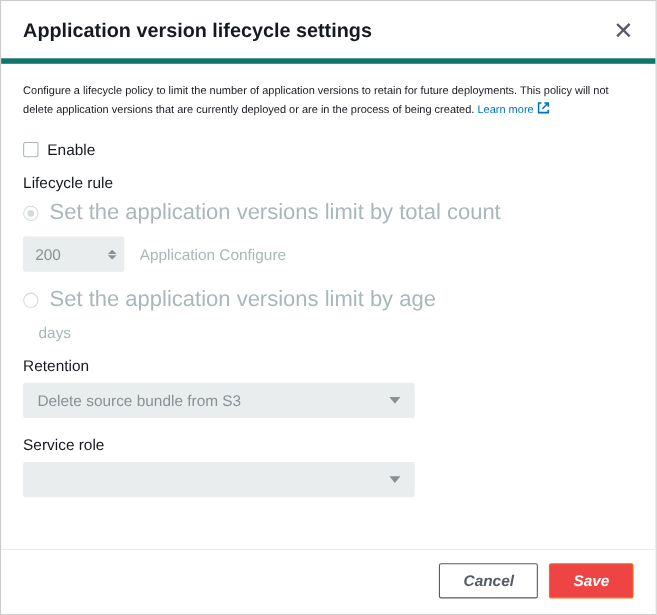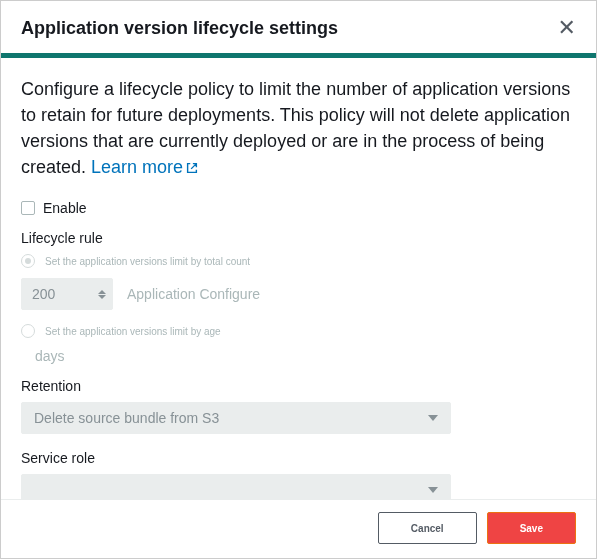--- a/index.html
+++ b/index.html
@@ -1,44 +1,44 @@
 <!DOCTYPE html>
 <html><head>
 <meta charset="utf-8">
 <style>
   * { box-sizing: border-box; margin: 0; padding: 0; }
   body { font-family: "Amazon Ember", "Helvetica Neue", Arial, sans-serif; background: #fff; width: 597px; height: 559px; position: relative; border: 1px solid #ccc; }
   .header { display: flex; justify-content: space-between; align-items: center; padding: 16px 20px 14px 20px; border-bottom: 5px solid #0f766e; }
   .header h2 { font-size: 18px; font-weight: 700; color: #16191f; }
   .close-btn { font-size: 22px; color: #545b64; cursor: pointer; background: none; border: none; line-height: 1; }
   .content { padding: 18px 20px 10px 20px; }
-  .desc { font-size: 18px; color: #16191f; line-height: 1.45; margin-bottom: 18px; }
+  .desc { font-size: 10px; color: #16191f; line-height: 1.45; margin-bottom: 18px; }
   .learn-link { color: #0073bb; text-decoration: none; cursor: pointer; }
   .ext-icon { display: inline-block; vertical-align: -2px; margin-left: 2px; }
   .section-label { font-size: 14px; color: #16191f; margin-bottom: 8px; }
   .checkbox-row { display: flex; align-items: center; margin-bottom: 14px; }
   .checkbox { width: 14px; height: 14px; border: 1px solid #aab7b8; border-radius: 2px; margin-right: 8px; cursor: pointer; background: #fff; }
   .checkbox-label { font-size: 14px; color: #16191f; }
   .radio-row { display: flex; align-items: center; margin-bottom: 10px; }
   .radio { width: 14px; height: 14px; border: 1px solid #d5dbdb; border-radius: 50%; margin-right: 10px; position: relative; background: #fff; }
   .radio.selected::after { content: ""; position: absolute; width: 6px; height: 6px; background: #d5dbdb; border-radius: 50%; top: 3px; left: 3px; }
-  .radio-label { font-size: 10px; color: #aab7b8; text-align: right; }
+  .radio-label { font-size: 20px; color: #aab7b8; text-align: right; }
   .input-row { display: flex; align-items: center; margin-bottom: 14px; margin-left: 0; }
   .numfield { width: 92px; height: 32px; background: #eaeded; border: 1px solid #eaeded; border-radius: 2px; display: flex; align-items: center; justify-content: space-between; padding: 0 6px 0 10px; }
   .numfield span { font-size: 14px; color: #879196; }
   .spinner { display: flex; flex-direction: column; gap: 1px; }
   .spinner .arrow { width: 0; height: 0; border-left: 4px solid transparent; border-right: 4px solid transparent; }
   .spinner .up { border-bottom: 4px solid #879196; }
   .spinner .down { border-top: 4px solid #879196; }
   .suffix { font-size: 14px; color: #aab7b8; margin-left: 14px; }
-  .select { width: 430px; height: 32px; background: #eaeded; border: 1px solid #eaeded; border-radius: 2px; display: flex; align-items: center; justify-content: space-between; padding: 0 12px; margin-bottom: 16px; }
+  .select { width: 356px; height: 32px; background: #eaeded; border: 1px solid #eaeded; border-radius: 2px; display: flex; align-items: center; justify-content: space-between; padding: 0 12px; margin-bottom: 16px; }
   .select span { font-size: 14px; color: #879196; }
   .select .caret { width: 0; height: 0; border-left: 5px solid transparent; border-right: 5px solid transparent; border-top: 6px solid #879196; }
   .footer { position: absolute; bottom: 0; left: 0; right: 0; padding: 12px 20px 14px; display: flex; justify-content: flex-end; gap: 10px; border-top: 1px solid #eaeded; background: #fff; }
-  .btn { height: 32px; padding: 0 32px; font-size: 10px; border-radius: 2px; cursor: pointer; border: 1px solid; }
+  .btn { height: 32px; padding: 0 21px; font-size: 14px; border-radius: 2px; cursor: pointer; border: 1px solid; font-style: italic; }
   .btn-cancel { background: #fff; color: #545b64; border-color: #545b64; font-weight: 700; }
   .btn-save { background: #ef4444; color: #fff; border-color: #ec7211; font-weight: 700; }
 </style>
 </head>
 <body>
 
 <div class="header">
   <h2>Application version lifecycle settings</h2>
   <button class="close-btn">
     <span>✕</span>

